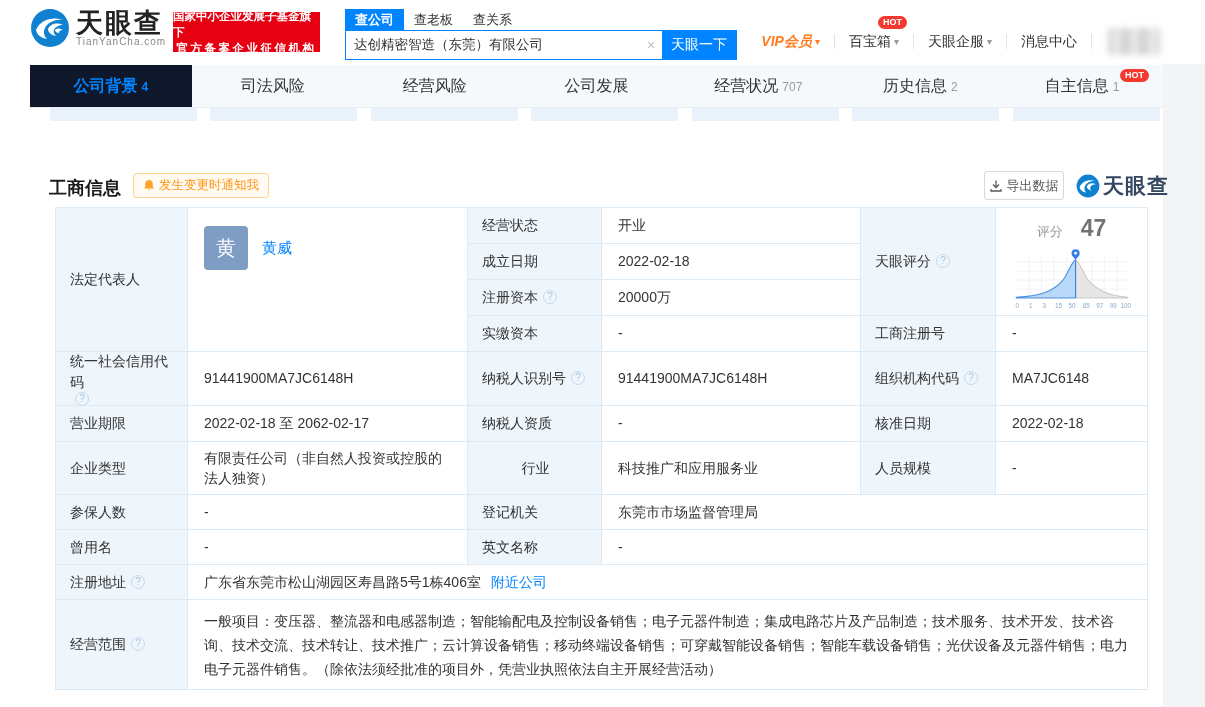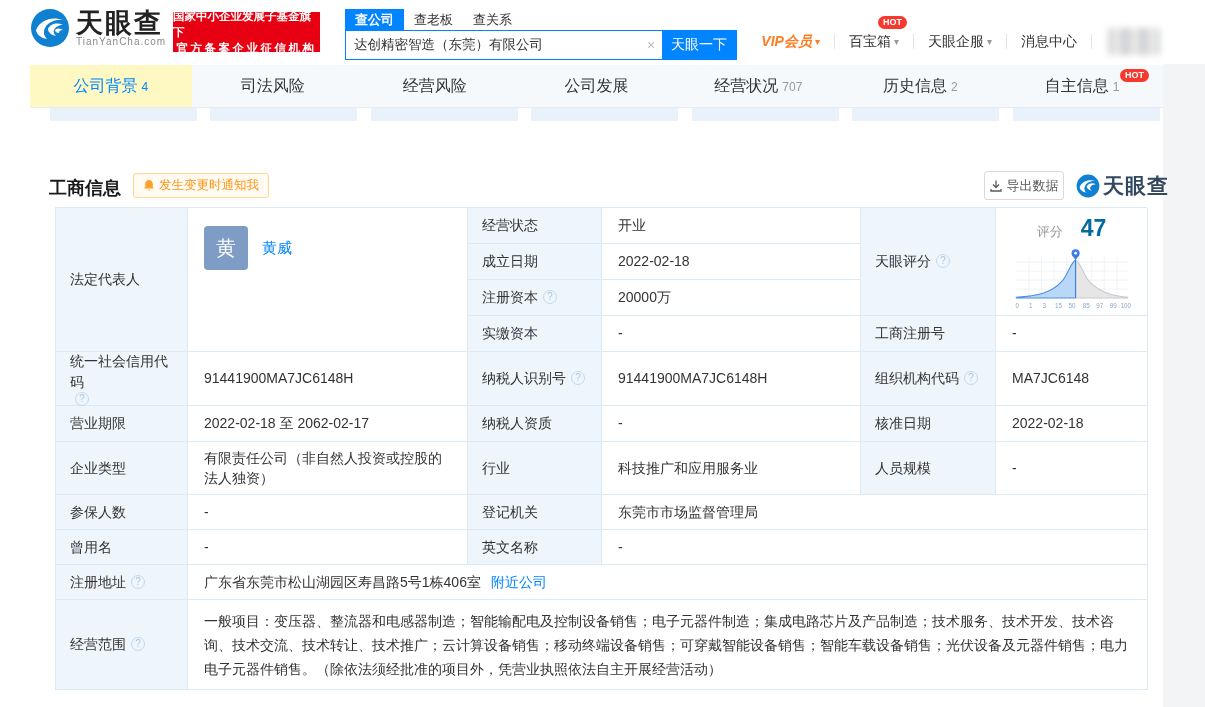--- a/index.html
+++ b/index.html
@@ -43,21 +43,21 @@
   .userblur { width:52px; height:27px; margin-left:2px;
     background:repeating-linear-gradient(90deg,#d8d8d8 0 6px,#efecec 6px 12px,#cfd4d8 12px 18px);
     filter:blur(3px); border-radius:3px; }
 
   
   .tabbar { position:absolute; left:30px; top:65px; width:1133px; height:43px; background:#f6f9fc;
     display:flex; border-bottom:1px solid #e7edf3; }
   .tab { flex:1; display:flex; align-items:center; justify-content:center; font-size:16px;
     color:#333; cursor:pointer; position:relative; }
   .tab .cnt { font-size:12px; color:#999; margin-left:4px; margin-top:2px; }
-  .tab.active { background:#fef9c3; color:#0084ff; font-weight:normal; }
+  .tab.active { background:#0f172a; color:#0084ff; font-weight:bold; }
   .tab.active .cnt { color:#0084ff; }
   .sliver { position:absolute; top:108px; height:13px; width:147px; background:#e9f2fb; }
 
   
   .sec-title { position:absolute; left:49px; top:176px; font-size:18px; font-weight:bold; color:#1a1a1a; }
   .notify-btn { position:absolute; left:133px; top:173px; height:25px; padding:0 9px; display:flex;
     align-items:center; background:#fffbf2; border:1px solid #ffd591; border-radius:3px;
     color:#ff9412; font-size:12.5px; cursor:pointer; }
   .notify-btn svg { margin-right:4px; }
   .export-btn { position:absolute; left:984px; top:171px; width:80px; height:29px; display:flex;
@@ -79,21 +79,21 @@
   .qmark { display:inline-block; width:14px; height:14px; border:1px solid #c4d9ec; border-radius:50%;
     color:#a9c6de; font-size:10px; line-height:12px; text-align:center; margin-left:5px; flex:0 0 auto; }
   .rep-cell { padding-left:16px; }
   .avatar { width:44px; height:44px; background:#7f9dc4; border-radius:4px; color:#fff; font-size:20px;
     display:flex; align-items:center; justify-content:center; margin-right:14px; }
   .bluelink { color:#0084ff; cursor:pointer; text-decoration:none; }
   .rep-name { font-size:15px; }
   .score-cell { flex-direction:column; justify-content:center; padding:4px 6px; }
   .score-line { display:flex; align-items:baseline; margin-bottom:1px; }
   .score-word { font-size:13px; color:#999; margin-right:6px; }
-  .score-num { font-size:23px; font-weight:bold; color:#0369a1;margin-left:12px; }
+  .score-num { font-size:23px; font-weight:bold; color:#737373;margin-left:12px; }
   .scope-cell { align-items:flex-start; padding-top:10px; padding-bottom:8px; line-height:1.7; }
   .addr-cell span { margin-right:10px; }
 
   .mid { display:flex; align-items:center; }
 </style>
 </head>
 <body>
 
 <div class="stage">
 
@@ -338,21 +338,21 @@
     <div class="cell val" style="grid-column:4; grid-row:6;">-</div>
     <div class="cell lbl" style="grid-column:5; grid-row:6;">
       <span>核准日期</span>
     </div>
     <div class="cell val" style="grid-column:6; grid-row:6;">2022-02-18</div>
 
     <div class="cell lbl" style="grid-column:1; grid-row:7;">
       <span>企业类型</span>
     </div>
     <div class="cell val" style="grid-column:2; grid-row:7;">有限责任公司（非自然人投资或控股的法人独资）</div>
-    <div class="cell lbl" style="grid-column:3; grid-row:7;">
+    <div class="cell lbl" style="grid-column:3; grid-row:7;justify-content:center;">
       <span>行业</span>
     </div>
     <div class="cell val" style="grid-column:4; grid-row:7;">科技推广和应用服务业</div>
     <div class="cell lbl" style="grid-column:5; grid-row:7;">
       <span>人员规模</span>
     </div>
     <div class="cell val" style="grid-column:6; grid-row:7;">-</div>
 
     <div class="cell lbl" style="grid-column:1; grid-row:8;">
       <span>参保人数</span>

